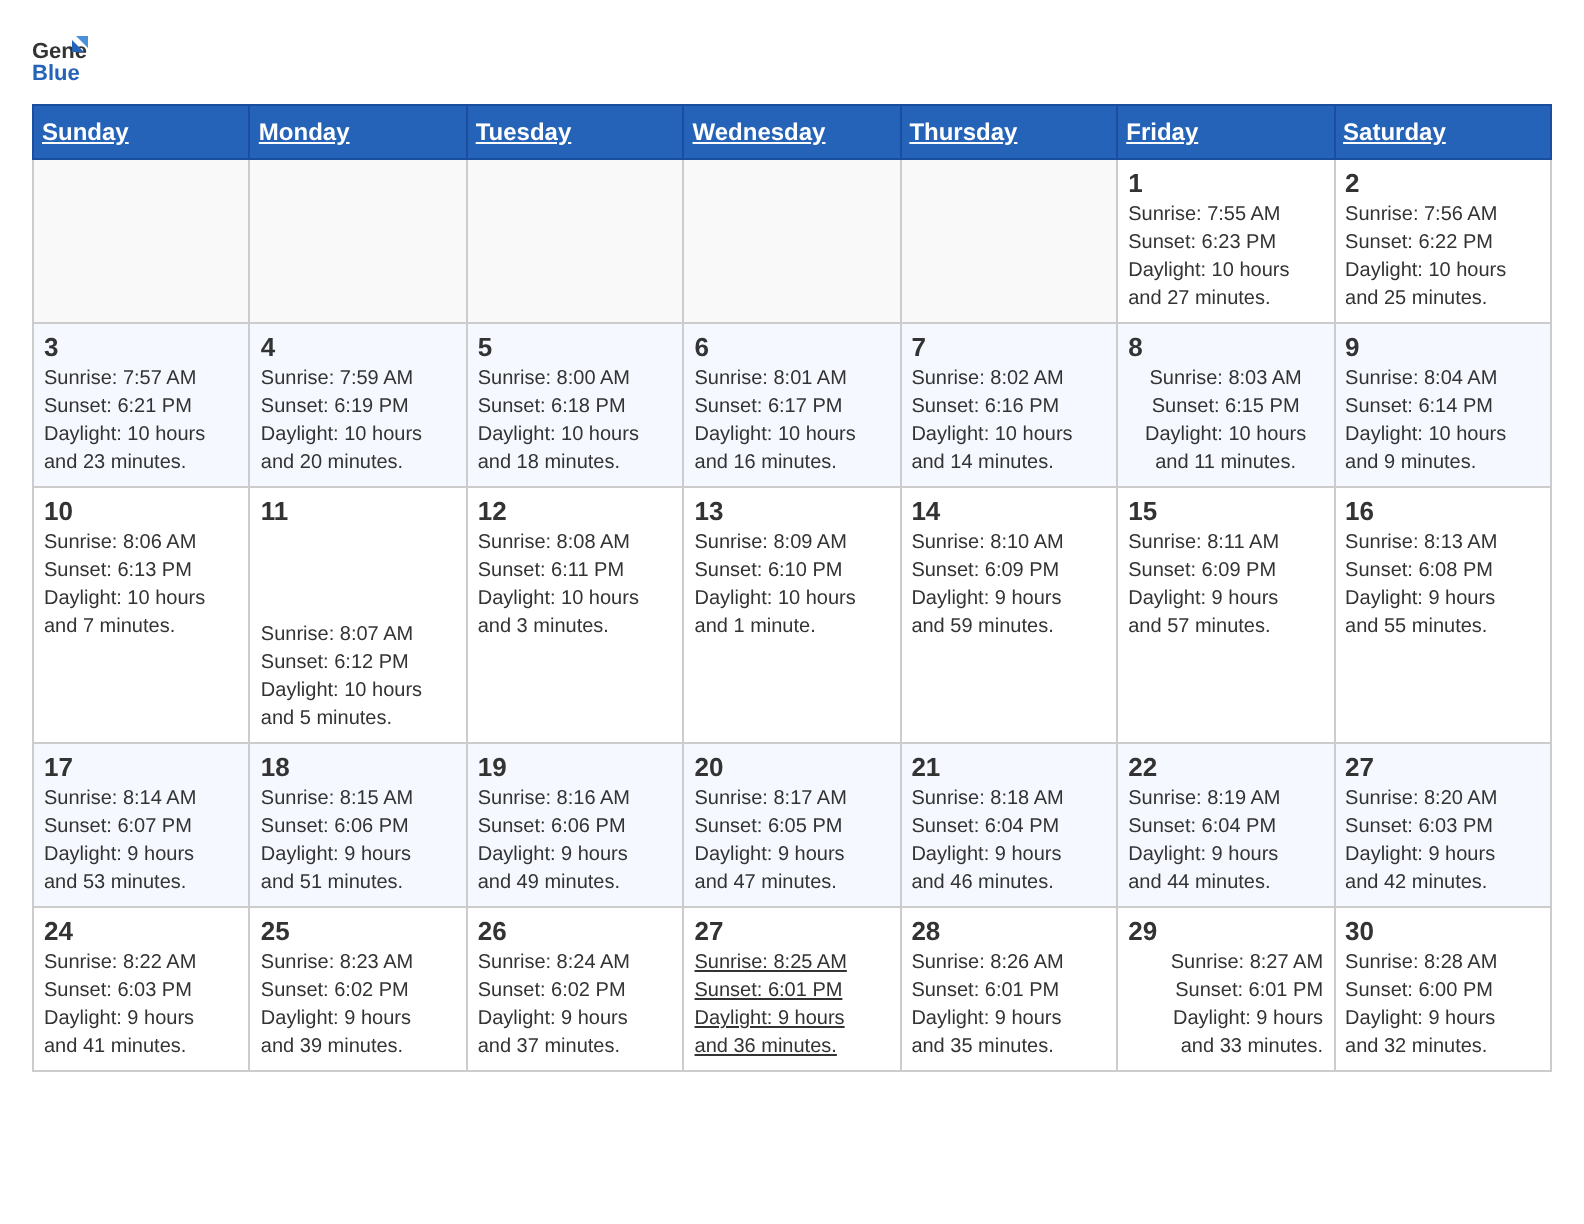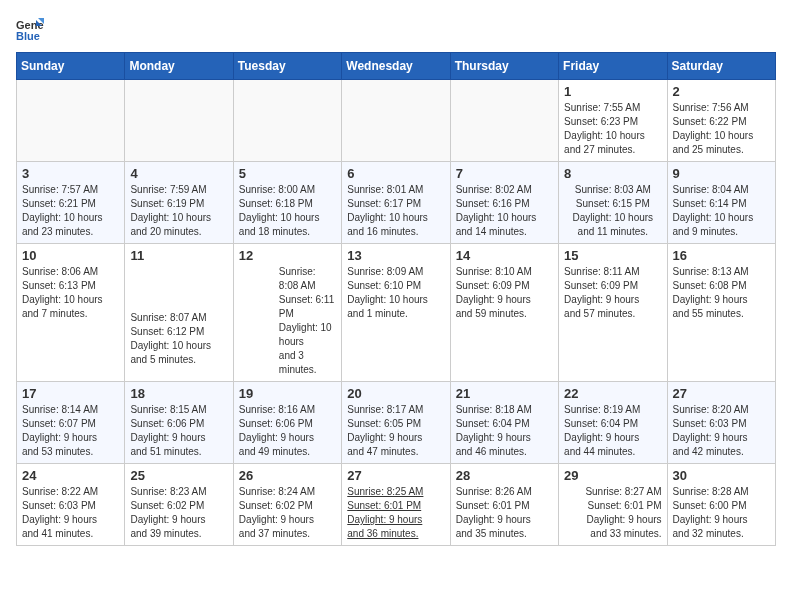--- a/index.html
+++ b/index.html
@@ -51,20 +51,21 @@
       border: 1px solid #ccc;
     }
     .calendar th {
       background: #2563b8;
       color: #fff;
       font-size: 12px;
       font-weight: bold;
       padding: 6px 4px;
       text-align: left;
       border: 1px solid #1a4fa0;
+      text-decoration: underline;
     }
     .calendar td {
       border: 1px solid #ccc;
       vertical-align: top;
       padding: 4px 5px;
       font-size: 10px;
       color: #333;
       width: calc(100% / 7);
       min-height: 80px;
       background: #fff;
@@ -208,21 +209,21 @@
         </td>
         <td>
           <span class="day-num">11</span>
           <div class="day-detail" style="white-space: pre-line; margin-top: 48px;">Sunrise: 8:07 AM
 Sunset: 6:12 PM
 Daylight: 10 hours
 and 5 minutes.</div>
         </td>
         <td>
           <span class="day-num">12</span>
-          <div class="day-detail" style="white-space: pre-line; margin-left: 40px;">Sunrise: 8:08 AM
+          <div class="day-detail" style="white-space: pre-line;">Sunrise: 8:08 AM
 Sunset: 6:11 PM
 Daylight: 10 hours
 and 3 minutes.</div>
         </td>
         <td>
           <span class="day-num">13</span>
           <div class="day-detail" style="white-space: pre-line;">Sunrise: 8:09 AM
 Sunset: 6:10 PM
 Daylight: 10 hours
 and 1 minute.</div>

